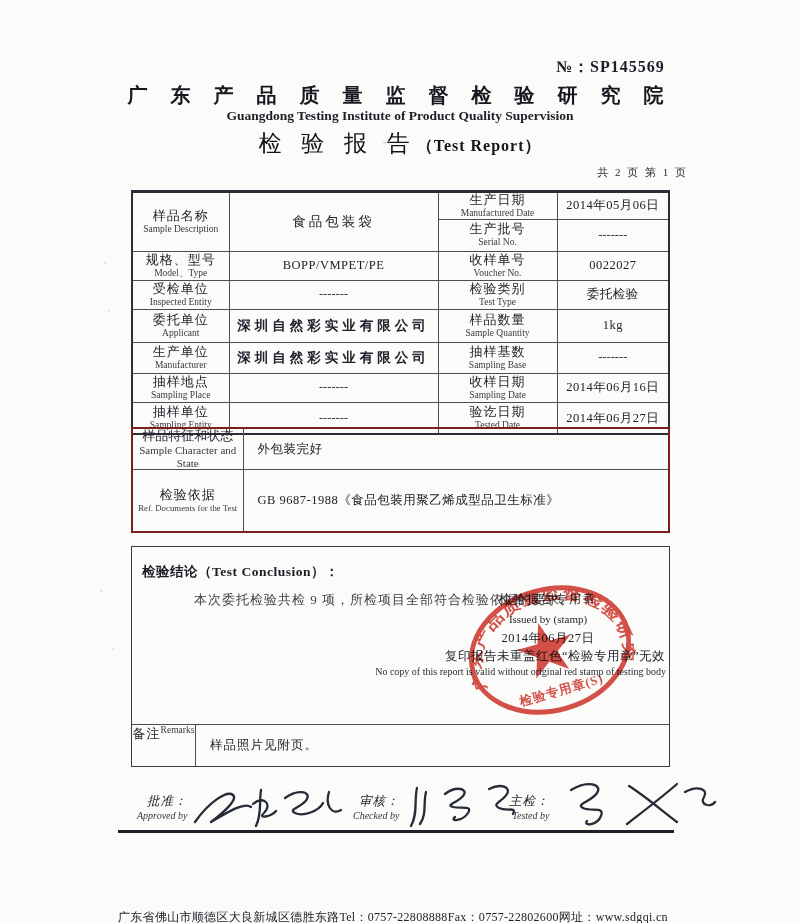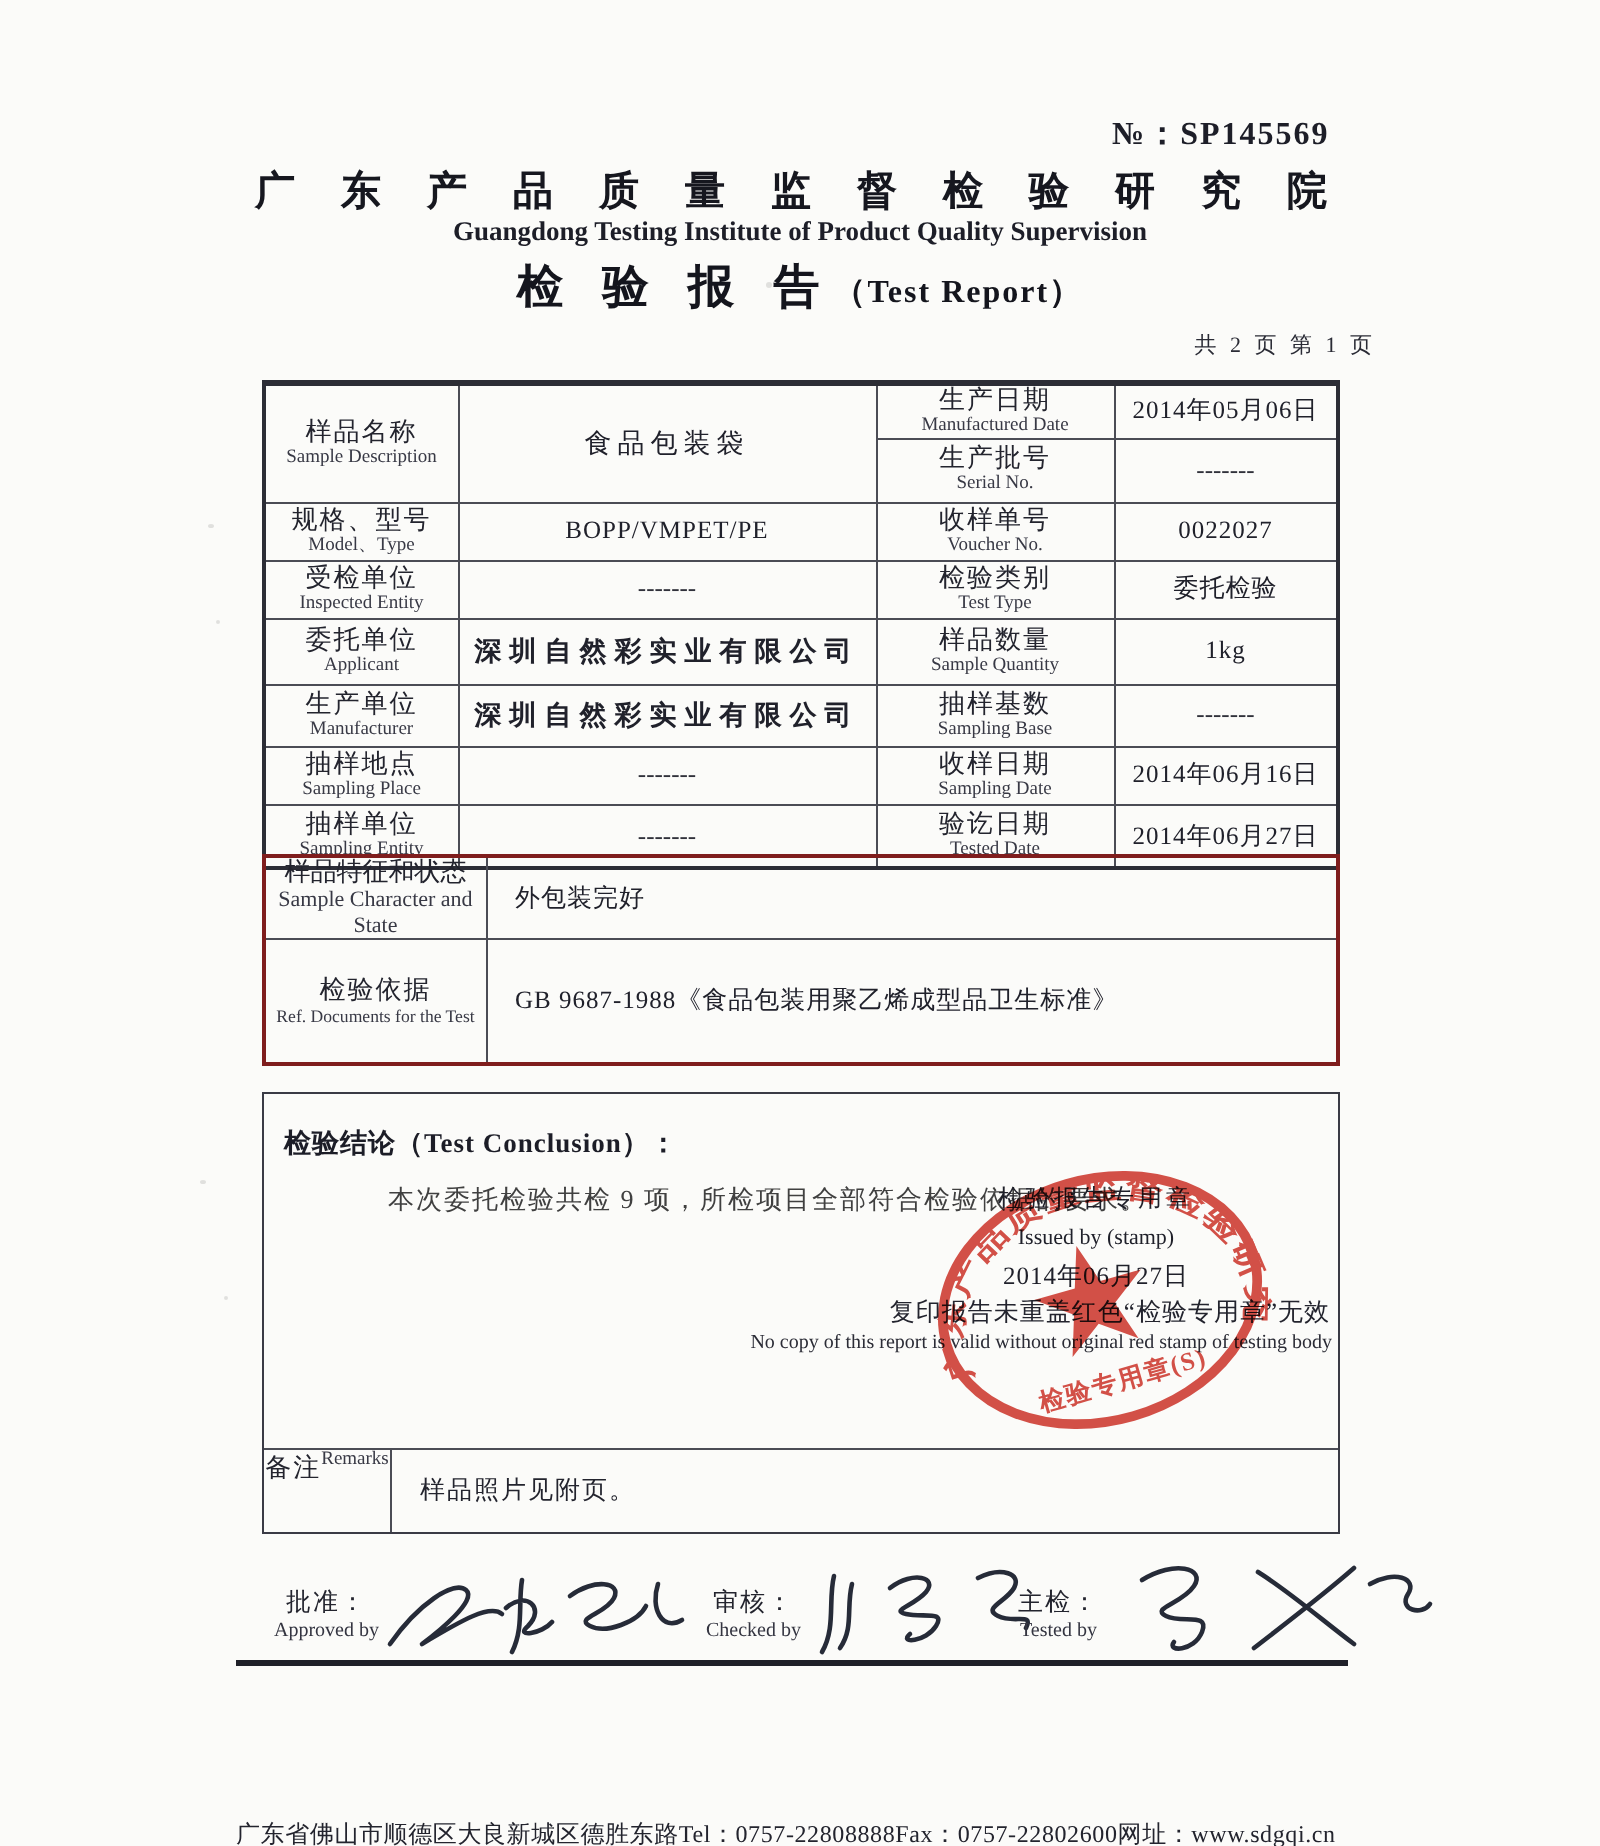--- a/index.html
+++ b/index.html
@@ -9,21 +9,21 @@
     font-family:"Liberation Serif","DejaVu Serif",serif;
     color:#262733;
   }
   .abs{position:absolute;}
   
   .report-no{left:556px;top:57px;font-size:16px;font-weight:bold;letter-spacing:1px;color:#1d1e28;}
   .inst-cn{left:0;top:82px;width:800px;text-align:center;font-size:20px;font-weight:bold;
            letter-spacing:9px;color:#16171f;}
   .inst-en{left:0;top:108px;width:800px;text-align:center;font-size:13.5px;font-weight:bold;color:#1d1e28;}
   .title-row{left:0;top:128px;width:800px;text-align:center;color:#14151d;}
-  .title-cn{font-size:23px;font-weight:bold;letter-spacing:7px;margin-top:31px;}
+  .title-cn{font-size:23px;font-weight:normal;letter-spacing:7px;margin-top:31px;}
   .title-en{font-size:16px;font-weight:bold;letter-spacing:1px;}
   .pagination{left:588px;top:165px;width:100px;text-align:right;font-size:11px;letter-spacing:2px;color:#2a2b35;}
   
   table{border-collapse:collapse;table-layout:fixed;}
   .tblA{left:131px;top:190px;width:537px;border:2px solid #2c2d36;border-top-width:3px;}
   .tblB{left:131px;top:427px;width:537px;border:2px solid #7f1d1d;}
   .tblA td,.tblB td{border:1px solid #4b4c55;padding:0;vertical-align:middle;text-align:center;overflow:hidden;}
   .lblcell{line-height:1.15;}
   .cn{display:block;font-size:13px;letter-spacing:1px;color:#23242e;}
   .en{display:block;font-size:9.5px;color:#383945;}
@@ -46,21 +46,21 @@
   .copy-en{position:absolute;right:3px;top:119px;font-size:10px;color:#2b2c36;}
   
   .remarks-lbl{position:absolute;left:0;top:178px;width:63px;height:41px;border-right:1px solid #4b4c55;
                display:flex;flex-direction:row;justify-content:center;text-align:left;}
   .remarks-val{position:absolute;left:78px;top:178px;height:41px;display:flex;align-items:center;
                font-size:12.5px;letter-spacing:1px;color:#23242e;}
   
   .stamp-svg{left:452px;top:574px;width:196px;height:152px;mix-blend-mode:multiply;opacity:.85;}
   
   .sig-row{left:131px;top:788px;width:537px;height:46px;}
-  .sig-lbl{position:absolute;text-align:center;line-height:1.25;}
+  .sig-lbl{position:absolute;text-align:right;line-height:1.25;font-style:italic;}
   .sig-lbl .cnl{display:block;font-size:12.5px;letter-spacing:1px;color:#23242e;}
   .sig-lbl .enl{display:block;font-size:10px;color:#343541;}
   .sig-ink{position:absolute;}
   .sig-ink path{stroke:#262b38;stroke-width:2.3;fill:none;stroke-linecap:round;stroke-linejoin:round;}
   
   .footer-rule{left:118px;top:830px;width:556px;height:2.5px;background:#1f2029;}
   .footer-text{left:118px;top:885px;width:560px;display:flex;justify-content:flex-start;
                font-size:12px;letter-spacing:.3px;color:#23242e;white-space:nowrap;margin-top:24px;}
   
   .speck{position:absolute;border-radius:50%;background:#6a6a66;opacity:.18;}

